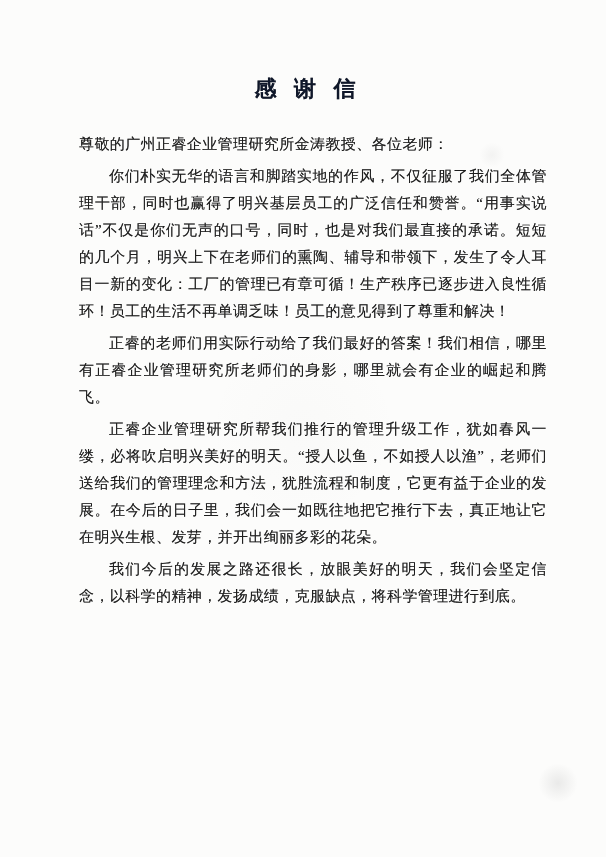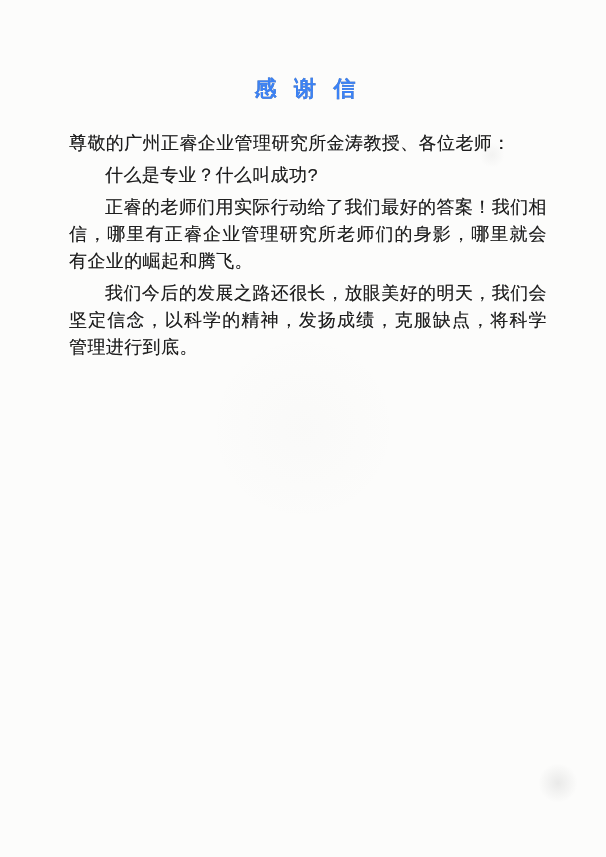--- a/index.html
+++ b/index.html
@@ -32,47 +32,47 @@
     left: 63px;
     top: 74px;
     width: 484px;
   }
   .title {
     margin: 0 0 27px 6px;
     font-size: 22px;
     font-weight: 700;
     text-align: center;
     letter-spacing: 6px;
-    color: #3b82f6;
+    color: #0f172a;
     text-shadow: 0 0 0.6px rgba(20,20,20,0.55);
   }
   .body-text p {
-    margin: 0 0 5px 6px;
-    font-size: 18px;
+    margin: 0 0 5px 16px;
+    font-size: 15px;
     line-height: 27px;
     text-align: justify;
     text-justify: inter-ideograph;
     letter-spacing: 0.4px;
     text-shadow: 0 0 0.5px rgba(30,30,30,0.55);
-    font-family: Liberation Mono, monospace;
   }
   .salutation {
     text-indent: 0;
   }
   .indent {
     text-indent: 2em;
   }
 </style>
 </head>
 <body>
 
 <div class="page">
   <div class="scan-artifacts"></div>
   <div class="content">
     <h1 class="title">感 谢 信</h1>
     <div class="body-text">
       <p class="salutation">尊敬的广州正睿企业管理研究所金涛教授、各位老师：</p>
-      <p class="indent">什么是专业？什么叫成功?</p>
+      <p class="indent">你们朴实无华的语言和脚踏实地的作风，不仅征服了我们全体管理干部，同时也赢得了明兴基层员工的广泛信任和赞誉。“用事实说话”不仅是你们无声的口号，同时，也是对我们最直接的承诺。短短的几个月，明兴上下在老师们的熏陶、辅导和带领下，发生了令人耳目一新的变化：工厂的管理已有章可循！生产秩序已逐步进入良性循环！员工的生活不再单调乏味！员工的意见得到了尊重和解决！</p>
       <p class="indent">正睿的老师们用实际行动给了我们最好的答案！我们相信，哪里有正睿企业管理研究所老师们的身影，哪里就会有企业的崛起和腾飞。</p>
+      <p class="indent">正睿企业管理研究所帮我们推行的管理升级工作，犹如春风一缕，必将吹启明兴美好的明天。“授人以鱼，不如授人以渔”，老师们送给我们的管理理念和方法，犹胜流程和制度，它更有益于企业的发展。在今后的日子里，我们会一如既往地把它推行下去，真正地让它在明兴生根、发芽，并开出绚丽多彩的花朵。</p>
       <p class="indent">我们今后的发展之路还很长，放眼美好的明天，我们会坚定信念，以科学的精神，发扬成绩，克服缺点，将科学管理进行到底。</p>
     </div>
   </div>
 </div>
 
 </body></html>

